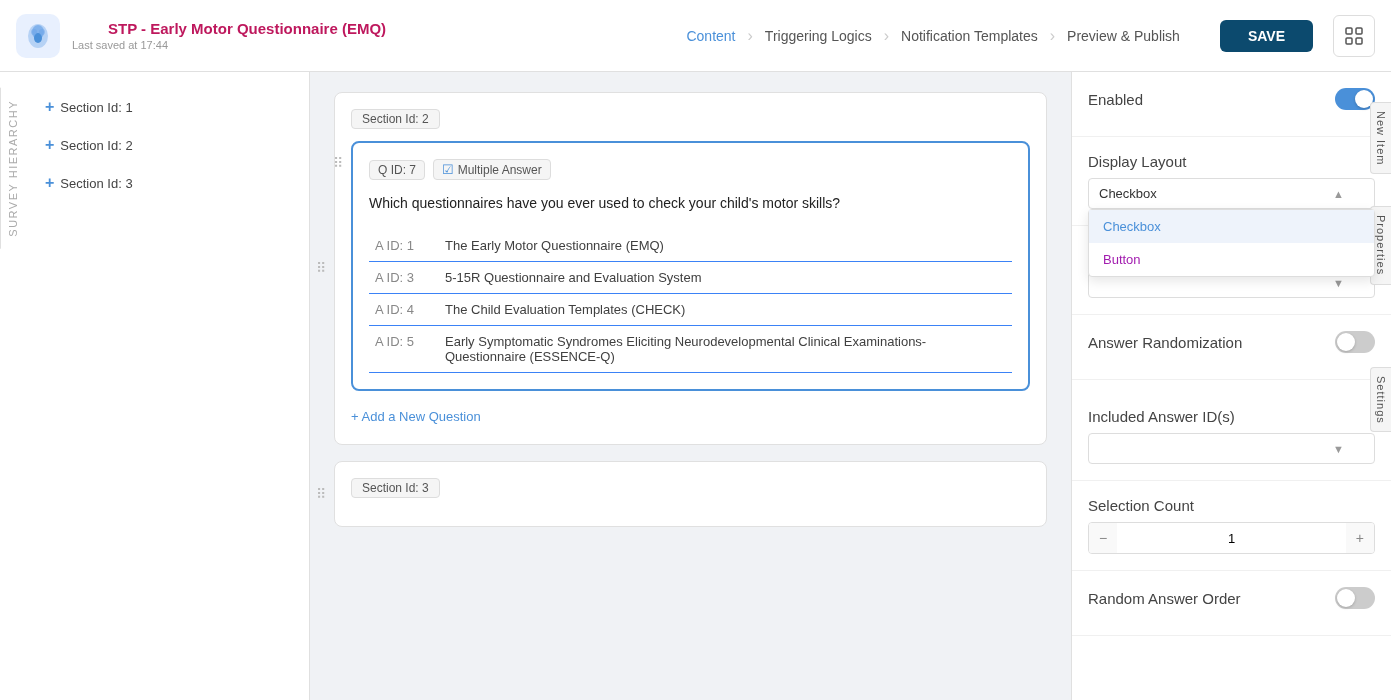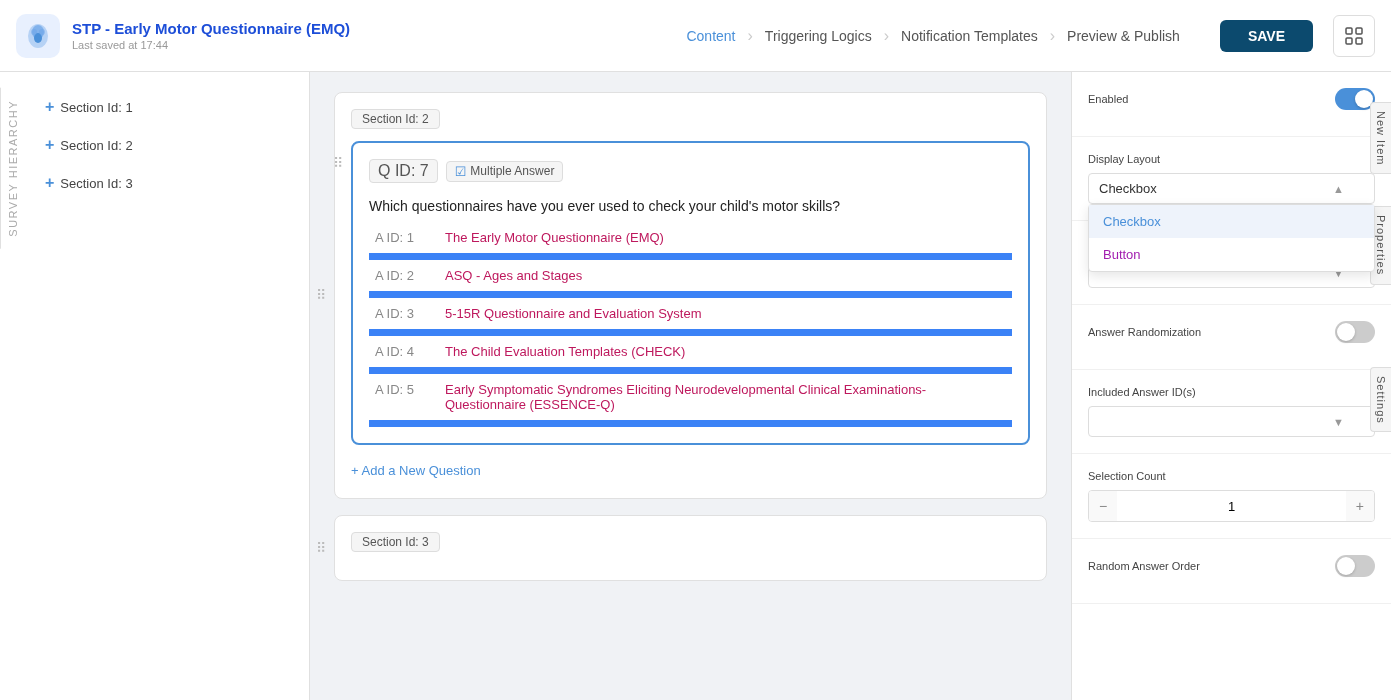--- a/index.html
+++ b/index.html
@@ -10,21 +10,21 @@
       display: flex; align-items: center; background: #fff; height: 72px;
       border-bottom: 1px solid #e0e0e0; padding: 0 16px; gap: 12px;
       position: fixed; top: 0; left: 0; right: 0; z-index: 100;
     }
     .topbar-logo {
       width: 44px; height: 44px; border-radius: 10px; background: #e8f0fe;
       display: flex; align-items: center; justify-content: center; flex-shrink: 0;
     }
     .topbar-logo svg { width: 28px; height: 28px; }
     .topbar-title-block { flex: 0 0 auto; }
-    .topbar-title { font-size: 15px; font-weight: 600; color: #1d4ed8; }
+    .topbar-title { font-size: 15px; font-weight: 600; color: #be185d; margin-left: 36px; }
     .topbar-subtitle { font-size: 11px; color: #999; margin-top: 2px; }
     .topbar-nav { display: flex; align-items: center; gap: 0; margin-left: auto; }
     .nav-item {
       font-size: 14px; color: #555; padding: 6px 12px; cursor: pointer;
       display: flex; align-items: center; gap: 6px;
     }
     .nav-item.active { color: #4a90d9; font-weight: 500; }
     .nav-sep { color: #ccc; font-size: 16px; }
     .btn-save {
       background: #0c4a6e; color: #fff; border: none; border-radius: 6px;
@@ -70,34 +70,34 @@
       position: absolute; left: -18px; top: 50%; transform: translateY(-50%);
       color: #bbb; font-size: 14px; cursor: grab;
     }
     .question-card {
       border: 2px solid #4a90d9; border-radius: 8px; padding: 16px;
       background: #fff;
     }
     .question-header { display: flex; align-items: center; gap: 8px; margin-bottom: 14px; }
     .q-badge {
       background: #f5f5f5; border: 1px solid #ddd; border-radius: 4px;
-      font-size: 16px; color: #555; padding: 2px 8px;
+      font-size: 12px; color: #555; padding: 2px 8px;
     }
     .q-type-badge {
       display: flex; align-items: center; gap: 4px;
       background: #f5f5f5; border: 1px solid #ddd; border-radius: 4px;
       font-size: 12px; color: #555; padding: 2px 8px;
     }
     .check-icon { color: #4a90d9; font-size: 13px; }
-    .question-text { font-size: 14px; color: #222; margin-bottom: 5px; line-height: 1.4; }
+    .question-text { font-size: 14px; color: #222; margin-bottom: 16px; line-height: 1.4; }
     .answer-table { width: 100%; border-collapse: collapse; }
-    .answer-row { border-bottom: 7px solid #3b82f6; }
+    .answer-row { border-bottom: 1px solid #3b82f6; }
     .answer-row td { padding: 8px 6px; font-size: 13px; vertical-align: top; }
     .answer-id { color: #888; width: 70px; }
-    .answer-text { color: #be185d; }
+    .answer-text { color: #404040; }
     .answer-last-row { opacity: 0.6; }
     .add-question-link {
       display: flex; align-items: center; gap: 6px; color: #4a90d9;
       font-size: 13px; cursor: pointer; margin-top: 14px; padding: 4px 0;
     }
     .section-card-bottom { background: #fff; border-radius: 8px; border: 1px solid #e0e0e0; padding: 16px; }
 
     
     .right-panel {
       width: 320px; background: #fff; border-left: 1px solid #e0e0e0;
@@ -105,21 +105,21 @@
     }
     .right-tab {
       writing-mode: vertical-rl; background: #f5f5f5; border: 1px solid #ddd;
       border-right: none; border-radius: 4px 0 0 4px; padding: 8px 4px;
       font-size: 11px; color: #555; cursor: pointer; letter-spacing: 1px;
       margin-bottom: 2px;
     }
 
     .panel-section { padding: 16px; border-bottom: 1px solid #f0f0f0; }
     .panel-row { display: flex; align-items: center; justify-content: space-between; margin-bottom: 10px; }
-    .panel-label { font-size: 11px; color: #444; font-weight: 500; }
+    .panel-label { font-size: 15px; color: #444; font-weight: 500; }
 
     
     .toggle {
       width: 40px; height: 22px; border-radius: 11px; position: relative; cursor: pointer;
     }
     .toggle.on { background: #4a90d9; }
     .toggle.off { background: #ccc; }
     .toggle-thumb {
       width: 18px; height: 18px; border-radius: 50%; background: #fff;
       position: absolute; top: 2px; transition: left 0.15s;
@@ -237,24 +237,20 @@
             </div>
             <div class="question-text">Which questionnaires have you ever used to check your child's motor skills?</div>
             <div style="max-height:230px; overflow-y:auto;">
               <table class="answer-table">
                 <tbody>
                   <tr class="answer-row">
                     <td class="answer-id">A ID: 1</td>
                     <td class="answer-text">The Early Motor Questionnaire (EMQ)</td>
                   </tr>
                   <tr class="answer-row">
-                    <td class="answer-id">A ID: 2</td>
-                    <td class="answer-text">ASQ - Ages and Stages</td>
-                  </tr>
-                  <tr class="answer-row">
                     <td class="answer-id">A ID: 3</td>
                     <td class="answer-text">5-15R Questionnaire and Evaluation System</td>
                   </tr>
                   <tr class="answer-row">
                     <td class="answer-id">A ID: 4</td>
                     <td class="answer-text">The Child Evaluation Templates (CHECK)</td>
                   </tr>
                   <tr class="answer-row">
                     <td class="answer-id">A ID: 5</td>
                     <td class="answer-text">Early Symptomatic Syndromes Eliciting Neurodevelopmental Clinical Examinations- Questionnaire (ESSENCE-Q)</td>
@@ -318,21 +314,21 @@
     <div class="panel-section">
       <div class="panel-row">
         <span class="panel-label">Answer Randomization</span>
         <div class="toggle off">
           <div class="toggle-thumb"></div>
         </div>
       </div>
     </div>
 
     <div class="panel-section">
-      <div class="panel-label" style="margin-bottom:8px;">Included Answer ID(s)</div>
+      <div class="panel-label" style="margin-bottom:8px;margin-top:12px;">Included Answer ID(s)</div>
       <div class="select-wrapper">
         <div class="select-box">
           <span>&nbsp;</span>
           <span class="chevron">▼</span>
         </div>
       </div>
     </div>
 
     <div class="panel-section">
       <div class="panel-label" style="margin-bottom:8px;">Selection Count</div>

